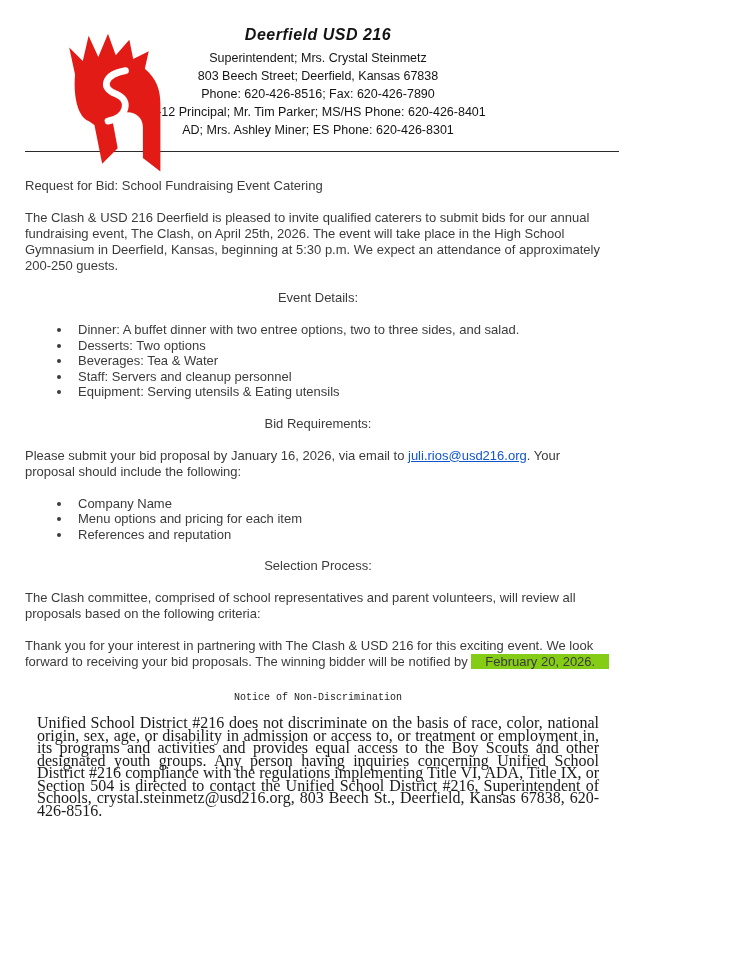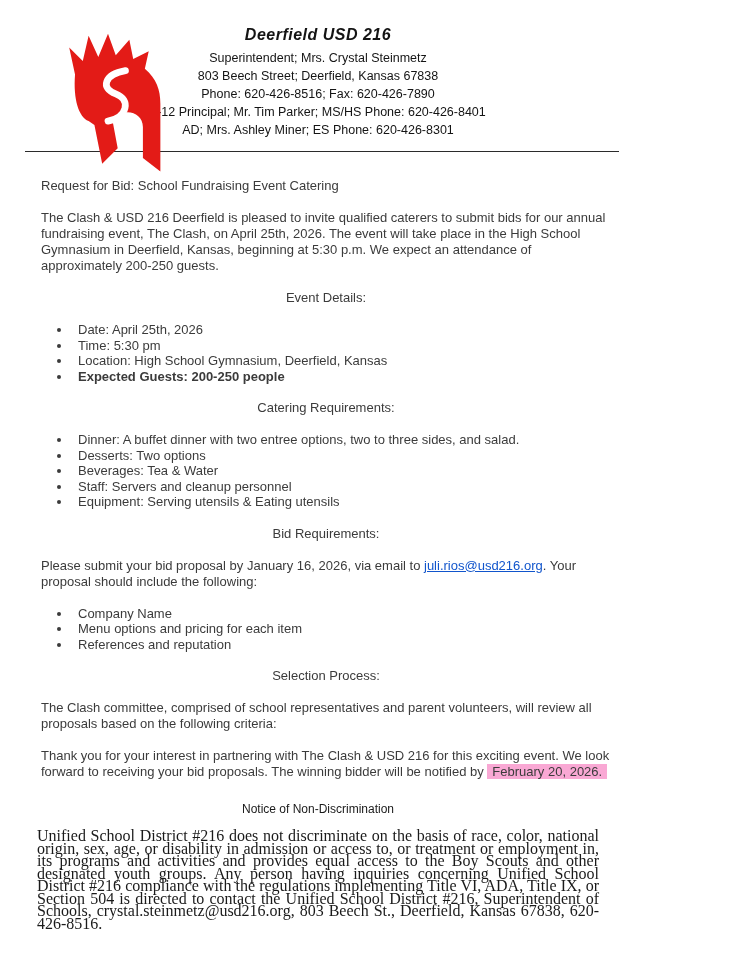--- a/index.html
+++ b/index.html
@@ -19,34 +19,34 @@
   .head-text { text-align: center; color: #141414; }
   .school-name {
     font-size: 16px; font-weight: bold; font-style: italic;
     letter-spacing: 0.5px; margin-bottom: 5px;
   }
   .head-line { font-size: 12.5px; line-height: 18px; }
   .divider { width: 594px; margin: 12px auto 0 auto; border-bottom: 1.4px solid #2b2b2b; }
 
   
   .doc-body { margin-top: 26px; font-size: 13px; line-height: 16px; }
-  .doc-body p { margin: 0 0 16px 16px; }
+  .doc-body p { margin: 0 0 16px 0; }
   .doc-title { margin-bottom: 16px; }
   .section-heading { margin: 0 0 16px 0; text-align: center; }
   ul.doc-list { list-style: disc; margin: 0 0 16px 0; padding-left: 47px; }
   ul.doc-list li { padding-left: 6px; margin: 0; line-height: 15.5px; }
   ul.doc-list li.bold { font-weight: bold; }
   a.email-link { color: #1155cc; text-decoration: underline; cursor: pointer; }
-  mark.hl { background-color: #f9a8d4; color: inherit; padding: 0 5px; }
+  mark.hl { background-color: #84cc16; color: inherit; padding: 0 14px; }
 
   
   .doc-footer { margin-top: 22px; color: #1a1a1a; }
   .notice-title {
-    text-align: center; font-family: Liberation Sans, sans-serif;
-    font-size: 12px; margin: 0 0 14px 0;
+    text-align: center; font-family: Liberation Mono, monospace;
+    font-size: 10px; margin: 0 0 14px 0;
   }
   .notice-body {
     font-family: "Liberation Serif", serif;
     font-size: 16px; line-height: 12.5px;
     text-align: justify; margin: 12px;
   }
 </style>
 </head>
 <body>
 
@@ -76,28 +76,21 @@
     <div class="divider"></div>
   </header>
 
   <main class="doc-body">
 
     <p class="doc-title">Request for Bid: School Fundraising Event Catering</p>
 
     <p>The Clash &amp; USD 216 Deerfield is pleased to invite qualified caterers to submit bids for our annual fundraising event, The Clash, on April 25th, 2026. The event will take place in the High School Gymnasium in Deerfield, Kansas, beginning at 5:30 p.m. We expect an attendance of approximately 200-250 guests.</p>
 
     <p class="section-heading">Event Details:</p>
-    <ul class="doc-list">
-        <li>Date: April 25th, 2026</li>
-        <li>Time: 5:30 pm</li>
-        <li>Location: High School Gymnasium, Deerfield, Kansas</li>
-        <li class="bold">Expected Guests: 200-250 people</li>
-      </ul>
 
-    <p class="section-heading">Catering Requirements:</p>
     <ul class="doc-list">
         <li>Dinner:  A buffet dinner with two entree options, two to three sides, and salad.</li>
         <li>Desserts: Two options</li>
         <li>Beverages: Tea &amp; Water</li>
         <li>Staff: Servers and cleanup personnel</li>
         <li>Equipment: Serving utensils &amp; Eating utensils</li>
       </ul>
 
     <p class="section-heading">Bid Requirements:</p>
     <p><span>Please submit your bid proposal by January 16, 2026, via email to </span><a class="email-link">juli.rios@usd216.org</a><span>. Your proposal should include the following:</span></p>

